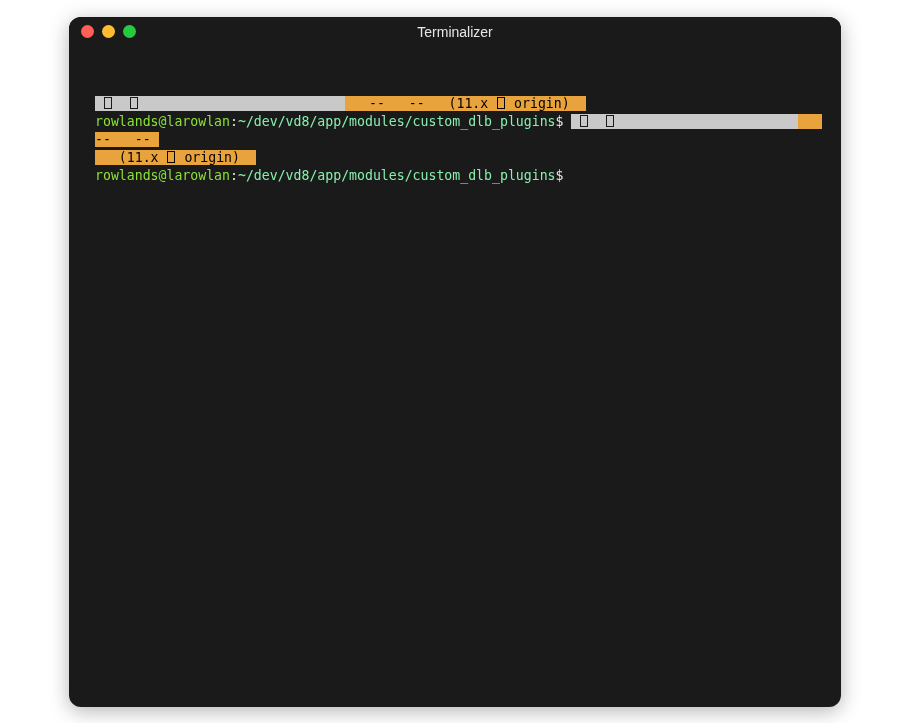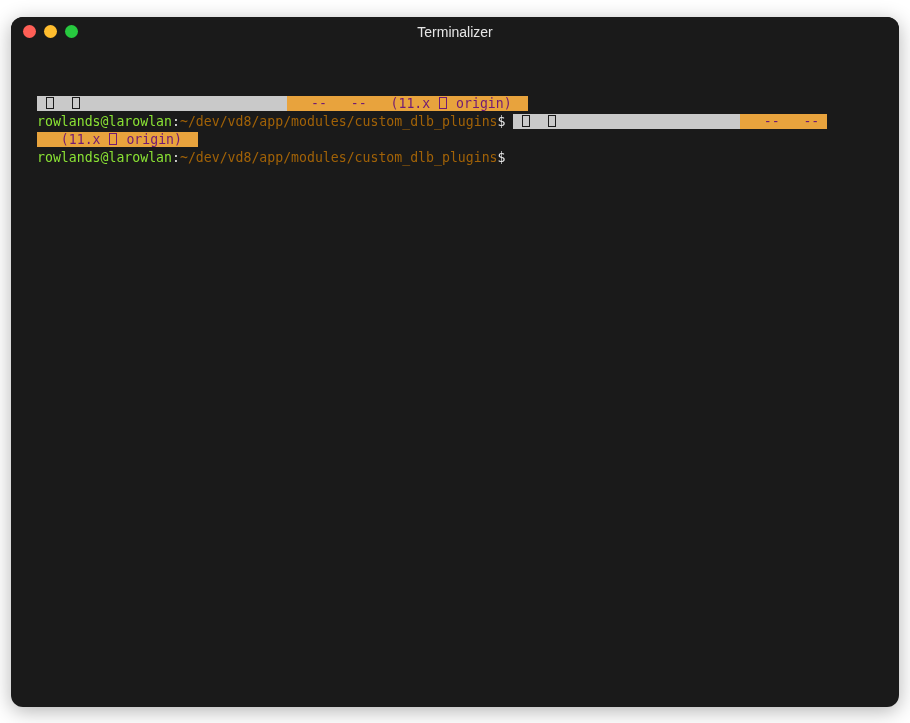--- a/index.html
+++ b/index.html
@@ -10,21 +10,21 @@
   body {
     background: #ffffff;
     width: 910px;
     height: 723px;
     display: flex;
     align-items: center;
     justify-content: center;
     font-family: "Menlo", "Consolas", "DejaVu Sans Mono", monospace;
   }
   .terminal-window {
-    width: 888px;
+    width: 772px;
     height: 690px;
     background: #1a1a1a;
     border-radius: 12px;
     overflow: hidden;
     box-shadow: 0 4px 20px rgba(0,0,0,0.3);
     display: flex;
     flex-direction: column;
   }
   .titlebar {
     height: 30px;
@@ -68,23 +68,23 @@
   .line {
     display: block;
     white-space: pre-wrap;
     word-break: break-all;
   }
   .seg {
     display: inline;
   }
   
   .bg-gray { background: #c9c9c9; color: #1a1a1a; }
-  .bg-orange { background: #e8a33d; color: #701a75; }
+  .bg-orange { background: #e8a33d; color: #000000; }
   .fg-green { color: #8ae234; margin-top: 12px; }
-  .fg-cyan { color: #a16207; }
+  .fg-cyan { color: #86efac; }
   .fg-white { color: #e6e6e6; }
   .placeholder-glyph {
     display: inline-block;
     width: 8px;
     height: 12px;
     border: 1px solid currentColor;
     vertical-align: -1px;
     margin: 0 1px;
   }
 </style>

